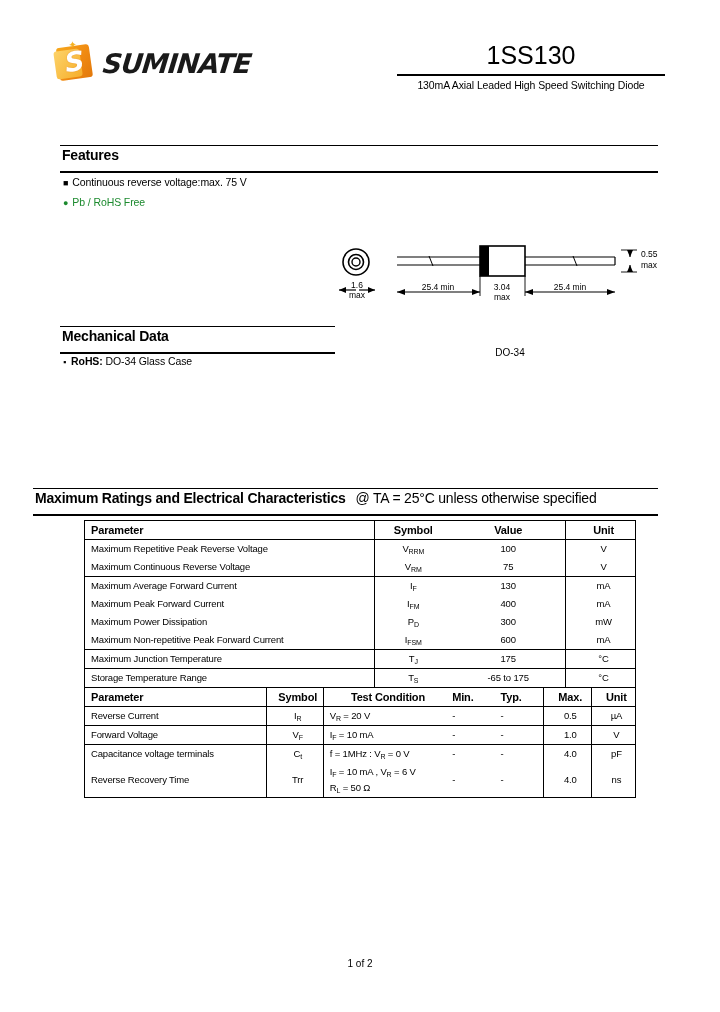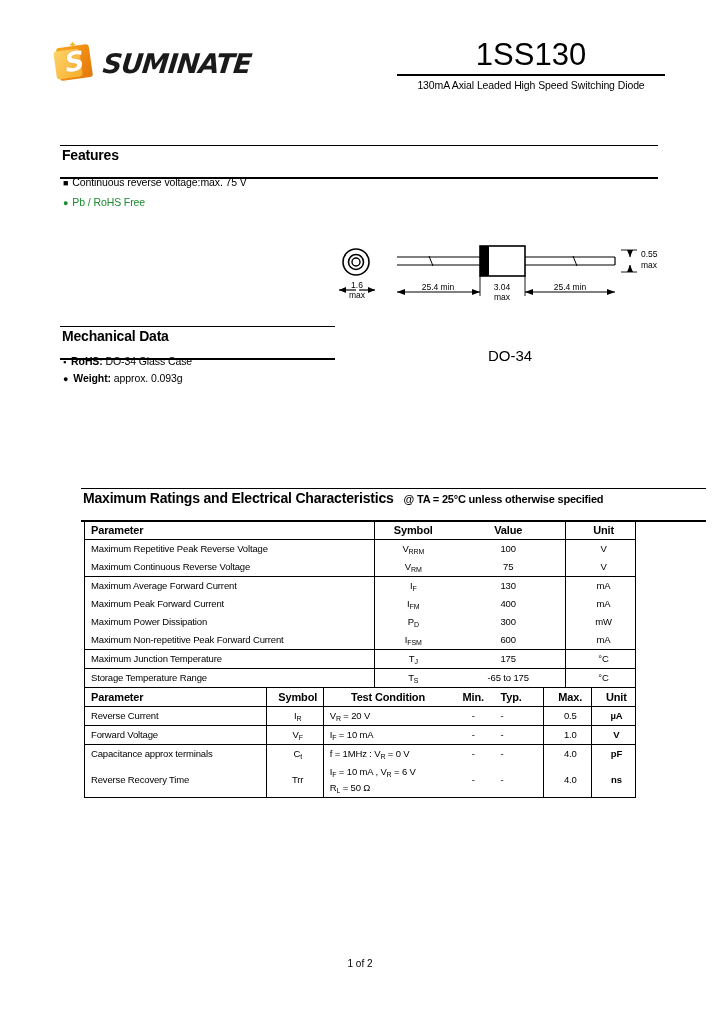--- a/index.html
+++ b/index.html
@@ -83,21 +83,21 @@
   }
 
   .title-block {
     position: absolute;
     right: 0; top: 0;
     width: 268px;
     text-align: center;
   }
   .part-title {
     font-family: "Liberation Sans", sans-serif;
-    font-size: 31px;
+    font-size: 25px;
     font-weight: normal;
     letter-spacing: 0px;
     line-height: 34px;
     text-align: center;
   }
   .title-rule {
     border-bottom: 2px solid #000;
     margin-top: 2px;
   }
   .part-subtitle {
@@ -121,30 +121,30 @@
   .section-head .rule-bot {
     border-bottom: 2px solid #000;
   }
   .sec-features {
     left: 60px; top: 145px; width: 598px;
   }
   .sec-mech {
     left: 60px; top: 326px; width: 275px;
   }
   .sec-ratings {
-    left: 33px; top: 488px; width: 625px; margin-left: 48px;
-  }
-  .sec-label { padding: 1px 0 14px 2px; }
+    left: 33px; top: 488px; width: 625px;
+  }
+  .sec-label { padding: 1px 0 8px 2px; }
   .sec-ratings .sec-label {
     display: flex;
     align-items: baseline;
   }
   .sec-note {
-    font-size: 11px;
-    font-weight: bold;
+    font-size: 14px;
+    font-weight: normal;
     margin-left: 10px;
     letter-spacing: -0.2px;
     white-space: nowrap;
   }
 
   
   .feat-list {
     position: absolute;
     left: 63px; top: 173px;
     width: 330px;
@@ -174,21 +174,21 @@
   .pkg {
     position: absolute;
     left: 325px; top: 232px;
     width: 345px; height: 90px;
   }
   .pkg-label {
     position: absolute;
     left: 440px; top: 347px;
     width: 140px;
     text-align: center;
-    font-size: 15px;
+    font-size: 10px;
   }
 
   
   .table-wrap {
     position: absolute;
     left: 84px; top: 520px;
     width: 552px;
   }
   table.spec {
     border-collapse: collapse;
@@ -204,24 +204,24 @@
     letter-spacing: -0.15px;
   }
   .c-param { width: 300px; text-align: left; }
   .c-symbol { width: 66px; text-align: center; padding-left: 0; }
   .c-value  { width: 120px; text-align: center; padding-left: 0; }
   .c-unit   { width: 66px; text-align: center; padding-left: 0; }
 
   .c2-param { width: 196px; text-align: left; }
   .c2-symbol{ width: 52px; text-align: center; padding-left: 0; }
   .c2-cond  { width: 128px; text-align: left; padding-left: 8px; }
-  .c2-min   { width: 46px; text-align: center; padding-left: 0; }
+  .c2-min   { width: 46px; text-align: left; padding-left: 0; }
   .c2-typ   { width: 46px; padding-left: 0; }
   .c2-max   { width: 44px; text-align: center; padding-left: 0; }
-  .c2-unit  { width: 40px; text-align: center; padding-left: 0; font-weight: bold; }
+  .c2-unit  { width: 40px; text-align: center; padding-left: 0; }
 
   .hdr td { font-weight: bold; font-size: 11px; height: 22px; }
 
   
   .bl { border-left: 1px solid #000 !important; }
   .br { border-right: 1px solid #000 !important; }
   .bb { border-bottom: 1px solid #000 !important; margin-left: 48px; }
   .bt2 { border-top: 1.6px solid #000 !important; }
   .bb2 { border-bottom: 1.6px solid #000 !important; }
 
@@ -278,24 +278,20 @@
   <div class="section-head sec-mech">
     <div class="rule-top"></div>
     <div class="sec-label">Mechanical Data</div>
     <div class="rule-bot"></div>
   </div>
 
   <div class="mech-list">
     <div class="mech-item">
       <span class="b">▪</span><span class="k">RoHS:</span>
       <span>DO-34 Glass Case</span>
-    </div>
-    <div class="mech-item">
-      <span class="b">●</span><span class="k">Weight:</span>
-      <span>approx. 0.093g</span>
     </div>
   </div>
 
   <div class="pkg">
     <svg width="345" height="90" viewBox="0 0 345 90">
 
       <g>
         <circle cx="31" cy="30" r="13" fill="none" stroke="#000" stroke-width="1.6"></circle>
         <circle cx="31" cy="30" r="7.5" fill="none" stroke="#000" stroke-width="1.6"></circle>
         <circle cx="31" cy="30" r="4" fill="none" stroke="#000" stroke-width="1.4"></circle>
@@ -469,21 +465,21 @@
         <td class="c2-param bl bb">Forward Voltage</td>
         <td class="c2-symbol bl bb">V<sub>F</sub></td>
         <td class="c2-cond bl bb">I<sub>F</sub> = 10 mA</td>
         <td class="c2-min bb">-</td>
         <td class="c2-typ bb">-</td>
         <td class="c2-max bl bb">1.0</td>
         <td class="c2-unit bl br bb">V</td>
       </tr>
 
       <tr>
-        <td class="c2-param bl">Capacitance approx terminals</td>
+        <td class="c2-param bl">Capacitance voltage terminals</td>
         <td class="c2-symbol bl">C<sub>t</sub></td>
         <td class="c2-cond bl">f = 1MHz : V<sub>R</sub> = 0  V</td>
         <td class="c2-min">-</td>
         <td class="c2-typ">-</td>
         <td class="c2-max bl">4.0</td>
         <td class="c2-unit bl br">pF</td>
       </tr>
 
       <tr>
         <td class="c2-param bl bb2" style="height:34px;margin-left:28px;">Reverse Recovery Time</td>

